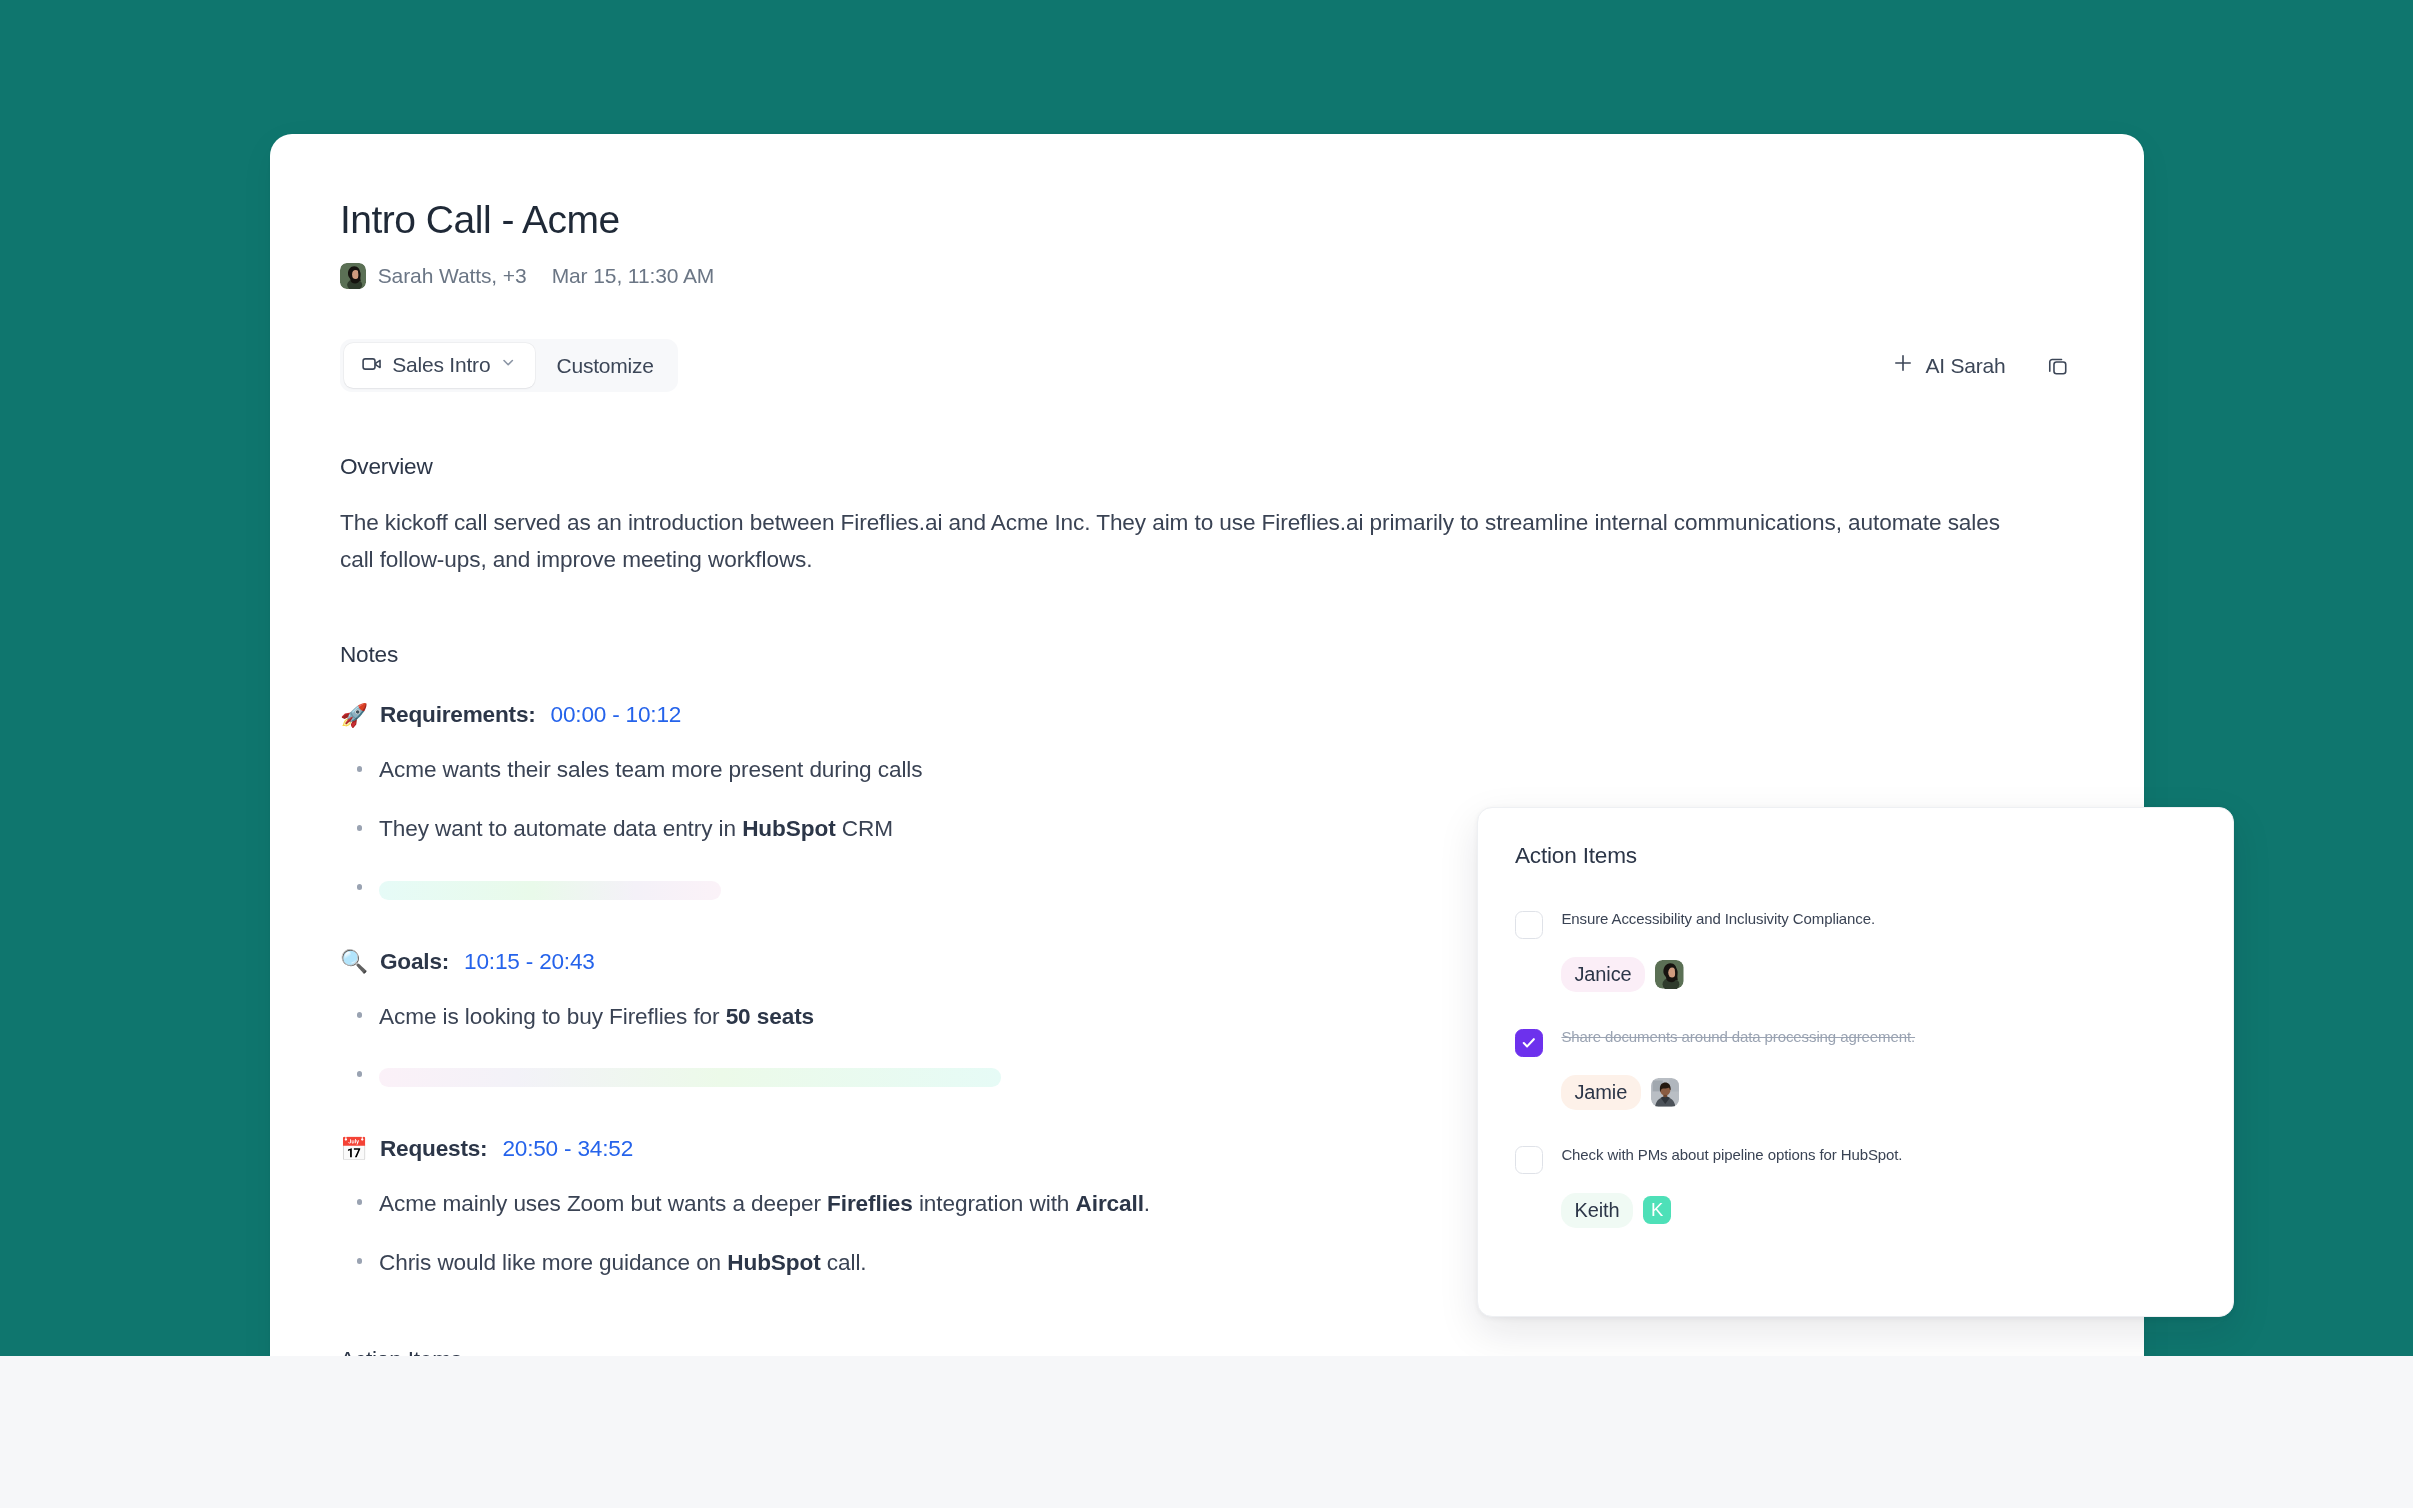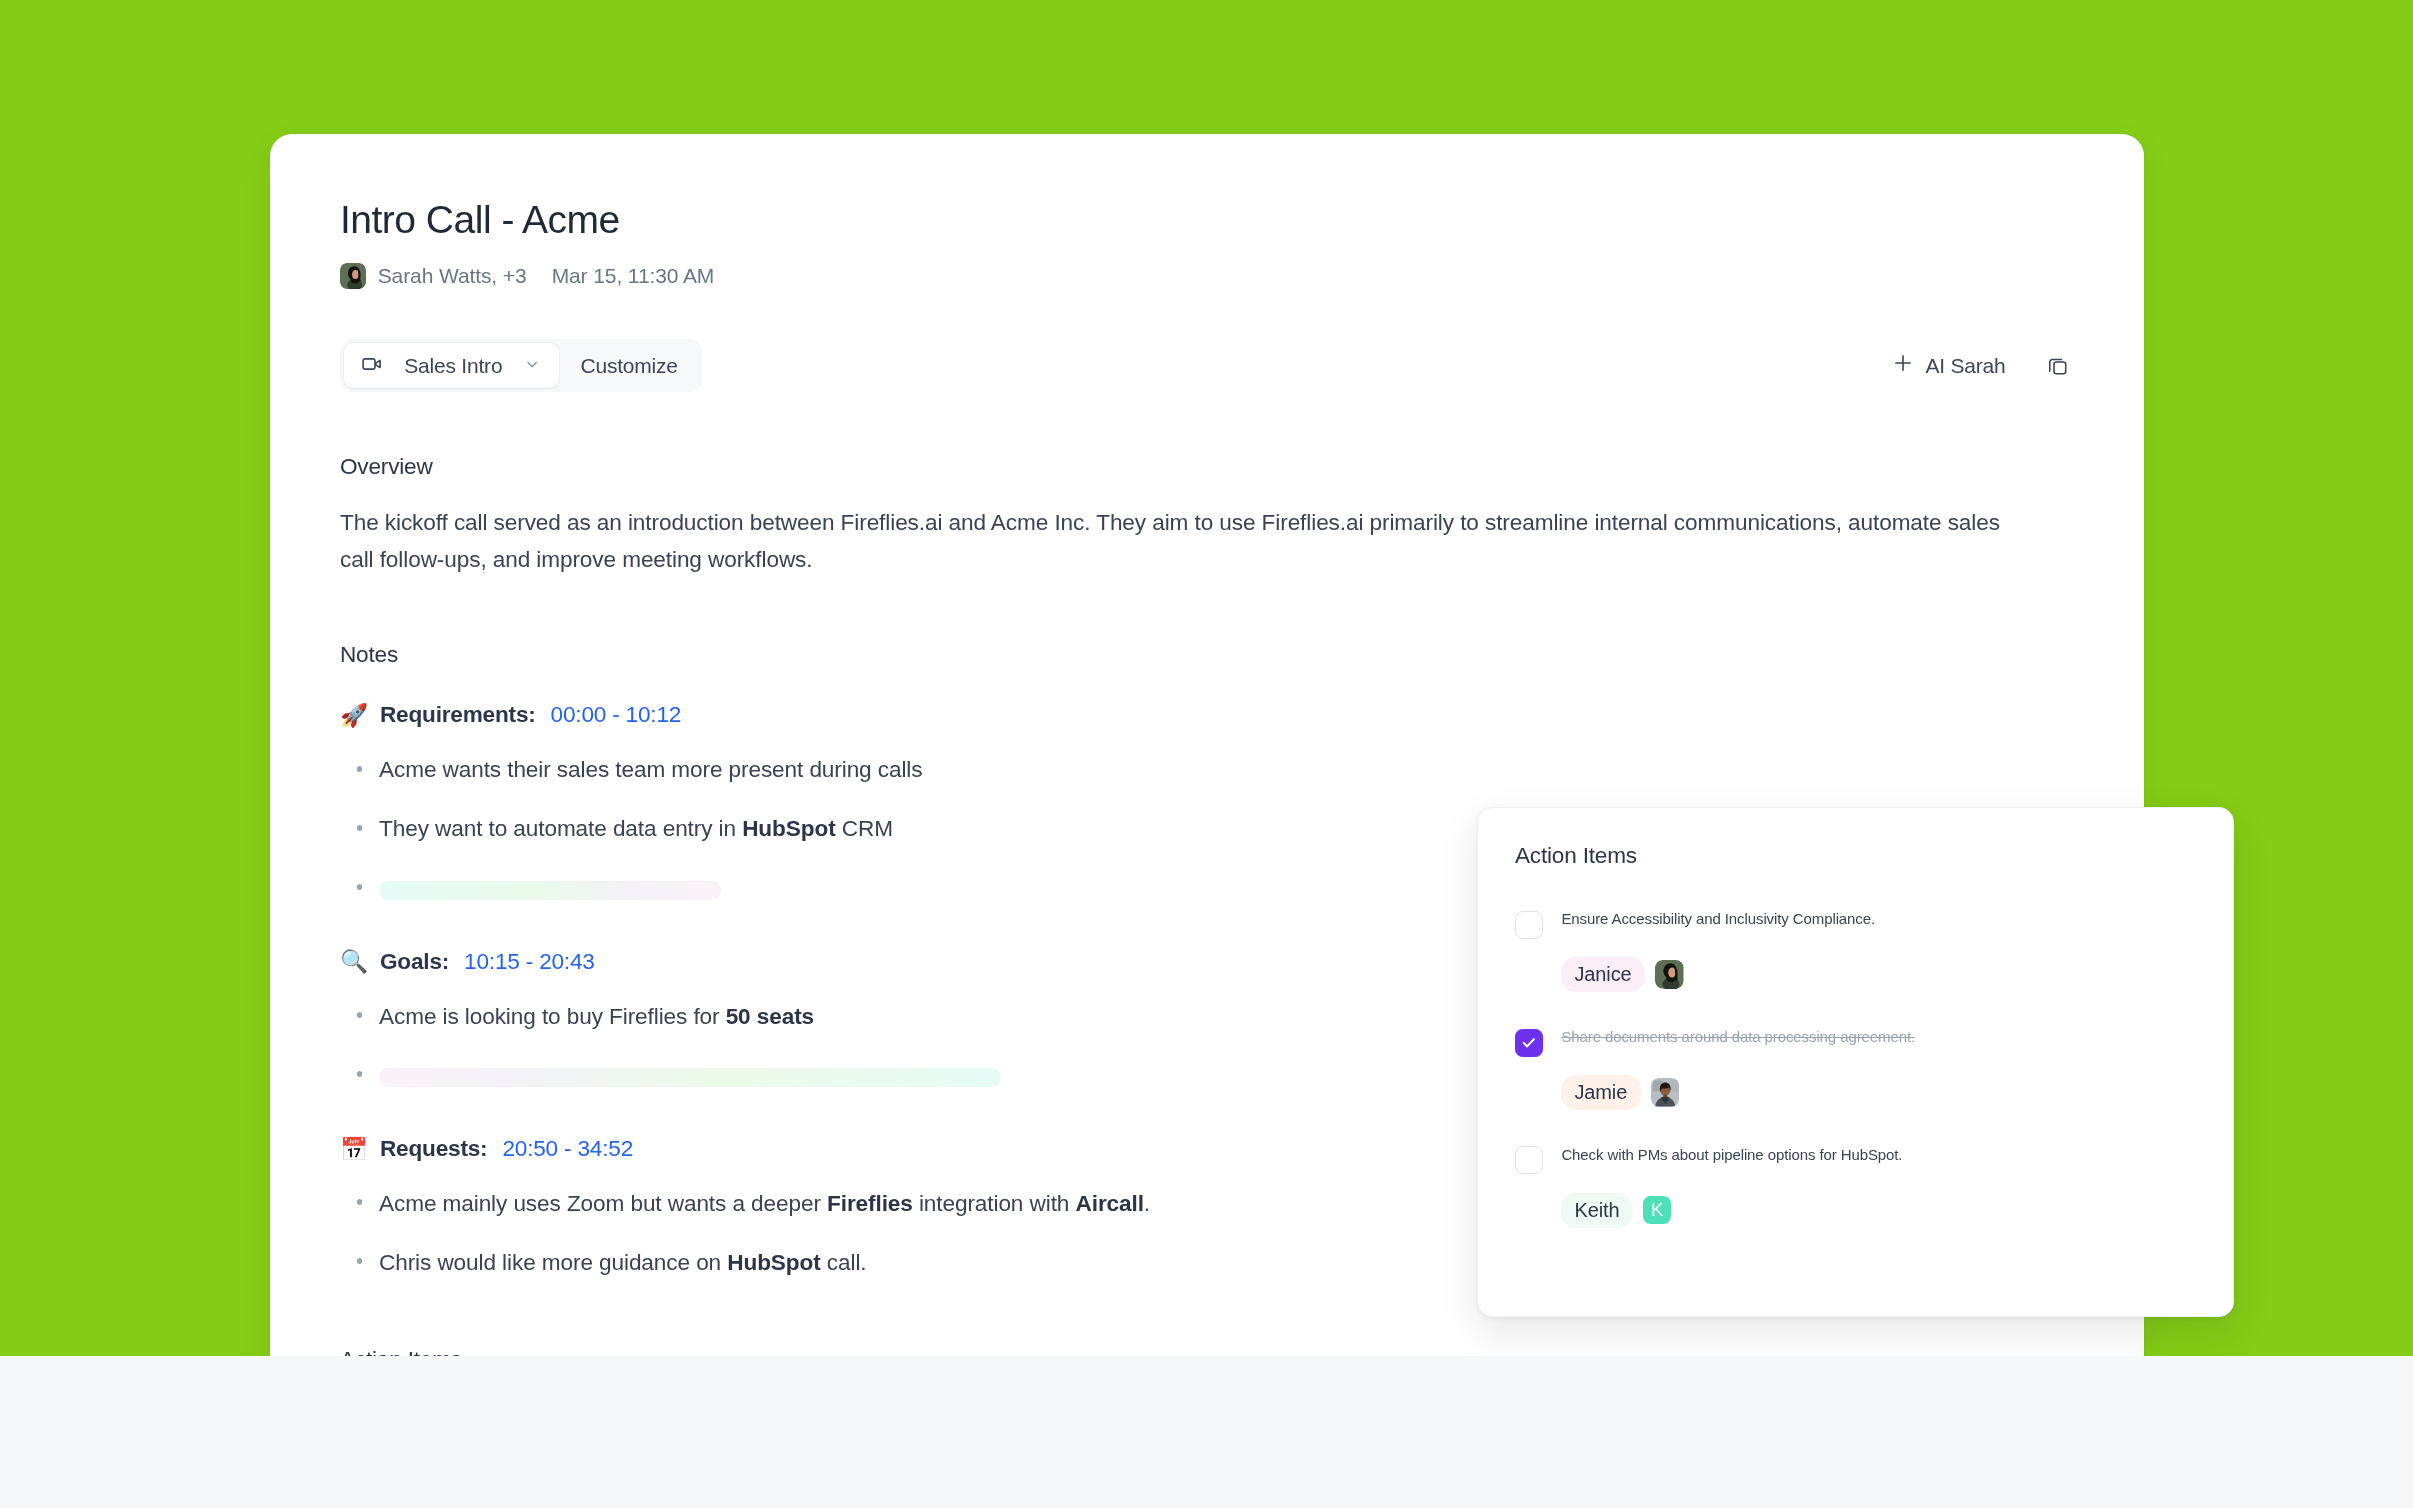--- a/index.html
+++ b/index.html
@@ -9,21 +9,21 @@
     height: 1508px;
     background: #f6f7f9;
     font-family: "Liberation Sans", sans-serif;
     -webkit-font-smoothing: antialiased;
   }
 
   .page {
     position: relative;
     width: 2413px;
     height: 1356px;
-    background: #84cc16;
+    background: #0f766e;
     overflow: hidden;
     text-decoration: underline;
   }
 
   
   .note-card {
     position: absolute;
     left: 270px;
     top: 134px;
     width: 1874px;
@@ -82,22 +82,22 @@
     display: inline-flex;
     align-items: center;
     background: #f7f8fa;
     border-radius: 11.7px;
     padding: 4.2px;
     gap: 1.7px;
   }
 
   .seg-pill {
     display: inline-flex;
-    align-items: center;
-    gap: 21px;
+    align-items: flex-start;
+    gap: 9px;
     background: #ffffff;
     border-radius: 9.2px;
     padding: 10px 17px 10px 17px;
     box-shadow: 0 0.8px 1.7px rgba(16,24,40,0.06), 0 0 0 0.8px rgba(16,24,40,0.035);
     cursor: pointer;
   }
 
   .seg-pill-label {
     font-size: 21px;
     color: #3c4657;

